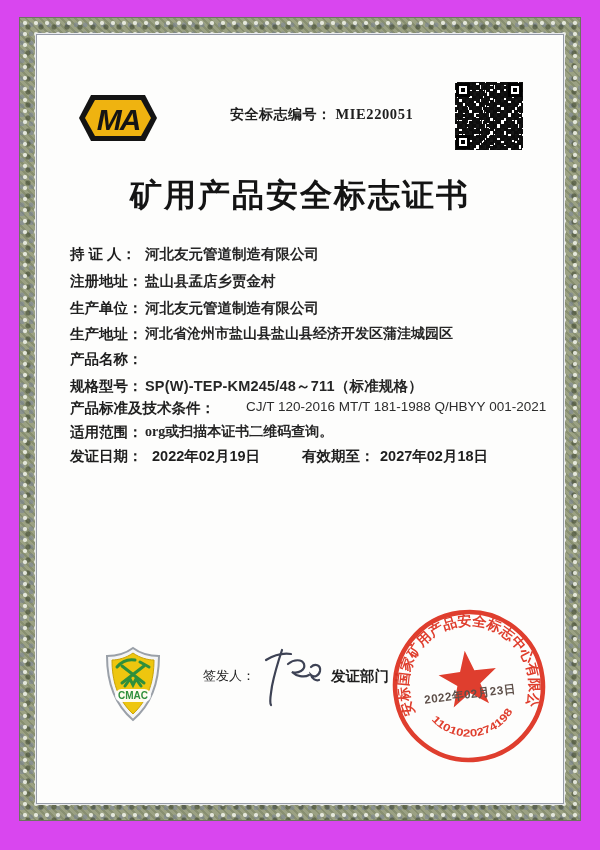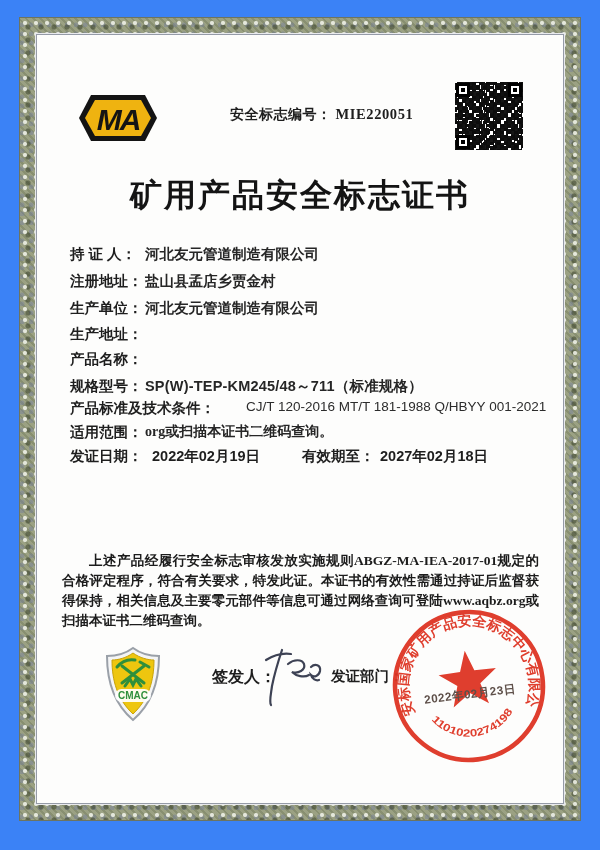--- a/index.html
+++ b/index.html
@@ -1,16 +1,16 @@
 <!DOCTYPE html>
 <html><head>
 <meta charset="utf-8">
 <style>
   html,body{margin:0;padding:0;background:#ffffff;}
-  .page{position:relative;width:600px;height:850px;background:#3b82f6;overflow:hidden;
+  .page{position:relative;width:600px;height:850px;background:#d946ef;overflow:hidden;
         font-family:"Liberation Sans",sans-serif;color:#1e1e1e;}
   
   .frame{position:absolute;left:20px;top:18px;width:560px;height:802px;
     background:
       radial-gradient(circle at 5px 5px, rgba(238,240,230,.9) 1.5px, transparent 2.6px) 0 0/11px 11px,
       radial-gradient(circle at 8px 9px, rgba(56,64,42,.55) 2px, transparent 3.2px) 0 0/13px 13px,
       radial-gradient(circle at 2px 7px, rgba(118,128,156,.45) 2px, transparent 3px) 0 0/9px 9px,
       repeating-linear-gradient(45deg, rgba(88,98,66,.28) 0 2px, transparent 2px 5px),
       #9ba183;
     outline:1px solid #6d7460;}
@@ -45,21 +45,21 @@
   .dates .lab2{position:absolute;left:302px;font-weight:700;white-space:nowrap;}
   .dates .dv1{position:absolute;left:152px;font-weight:600;white-space:nowrap;}
   .dates .dv2{position:absolute;left:380px;font-weight:600;white-space:nowrap;text-align:center;}
   .remark{top:476px}
   
   .statement{position:absolute;left:62px;top:551px;width:477px;
     font-family:"Liberation Serif",serif;font-weight:700;font-size:13.5px;line-height:20px;
     text-align:justify;text-indent:2em;color:#1c1c1c;}
   
   .cmac{position:absolute;left:103px;top:646px;width:60px;height:76px;}
-  .signer-label{position:absolute;left:212px;top:667px;font-size:16px;font-weight:700;}
+  .signer-label{position:absolute;left:203px;top:667px;font-size:13px;font-weight:400;}
   .signature{position:absolute;left:252px;top:642px;width:78px;height:70px;}
   .dept-label{position:absolute;left:331px;top:667px;font-size:14.5px;font-weight:700;}
   .seal{position:absolute;left:390px;top:607px;width:158px;height:158px;
     transform:rotate(-7deg);opacity:.95;}
 </style>
 </head>
 <body>
 
 <div class="page">
   <div class="frame">
@@ -91,20 +91,21 @@
   <div class="row r2">
     <span class="lab">注册地址：</span>
     <span class="val">盐山县孟店乡贾金村</span>
   </div>
   <div class="row r3">
     <span class="lab">生产单位：</span>
     <span class="val">河北友元管道制造有限公司</span>
   </div>
   <div class="row r4">
     <span class="lab">生产地址：</span>
+    <span class="val kai-sm">河北省沧州市盐山县盐山县经济开发区蒲洼城园区</span>
   </div>
   <div class="row r5">
     <span class="lab">产品名称：</span>
   </div>
   <div class="row r6">
     <span class="lab">规格型号：</span>
     <span class="val sans">SP(W)-TEP-KM245/48～711（标准规格）</span>
   </div>
   <div class="row r7">
     <span class="lab">产品标准及技术条件：</span>
@@ -116,21 +117,20 @@
   </div>
 
   <div class="row dates">
     <span class="lab">发证日期：</span>
     <span class="dv1">2022年02月19日</span>
     <span class="lab2">有效期至：</span>
     <span class="dv2">2027年02月18日</span>
   </div>
 
 
-  <div class="statement">上述产品经履行安全标志审核发放实施规则ABGZ-MA-IEA-2017-01规定的合格评定程序，符合有关要求，特发此证。本证书的有效性需通过持证后监督获得保持，相关信息及主要零元部件等信息可通过网络查询可登陆www.aqbz.org或扫描本证书二维码查询。</div>
 
   <svg class="cmac" viewBox="0 0 60 76">
     <path d="M30 2 C38 8 48 10 56 10 C56 34 50 57 30 74 C10 57 4 34 4 10 C12 10 22 8 30 2 Z" fill="#f4f5f6" stroke="#9aa0a8" stroke-width="2"></path>
     <path d="M30 7 C37 12 45 14 51 14 C51 34 46 53 30 68 C14 53 9 34 9 14 C15 14 23 12 30 7 Z" fill="#eec60f" stroke="#c8a20a" stroke-width="1"></path>
     <g stroke="#2f8f3b" stroke-width="3" stroke-linecap="round" fill="none">
       <path d="M19 20 L41 37"></path>
       <path d="M41 20 L19 37"></path>
       <path d="M14 21 C19 15 26 13 32 14"></path>
       <path d="M37 16 L46 21"></path>
       <path d="M22 40 L27 33 L30 39 L33 33 L38 40"></path>

